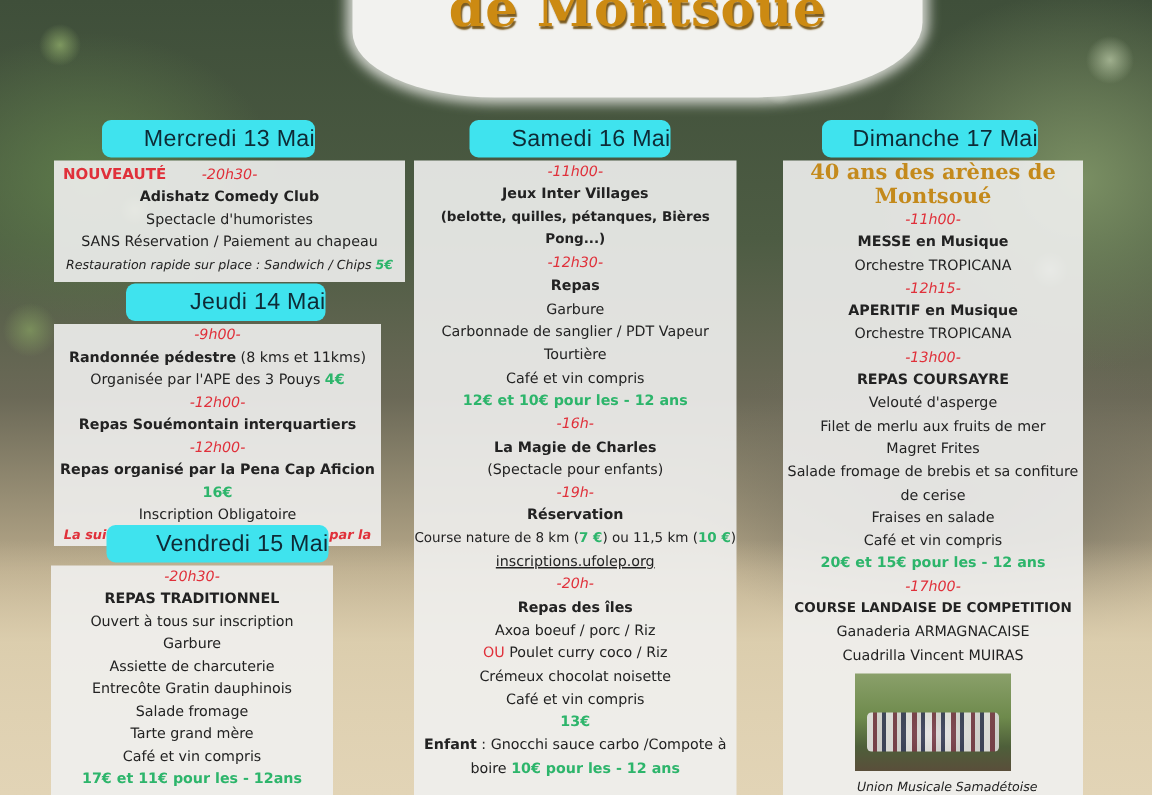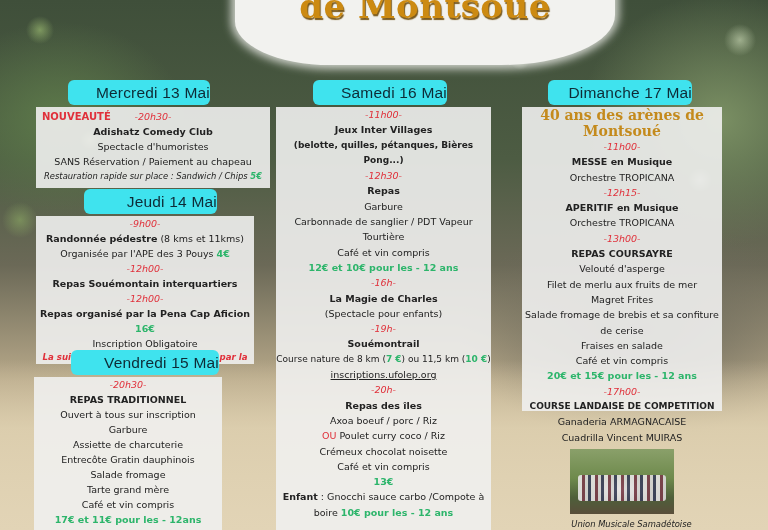--- a/index.html
+++ b/index.html
@@ -141,37 +141,37 @@
   <div class="b">Repas</div>
   <div>Garbure</div>
   <div>Carbonnade de sanglier / PDT Vapeur</div>
   <div>Tourtière</div>
   <div>Café et vin compris</div>
   <div class="green">12€ et 10€ pour les - 12 ans</div>
   <div class="time">-16h-</div>
   <div class="b">La Magie de Charles</div>
   <div>(Spectacle pour enfants)</div>
   <div class="time">-19h-</div>
-  <div class="b">Souémontrail</div>
+  <div class="b">Réservation</div>
   <div style="font-size:9px; white-space:nowrap;"><span>Course nature de 8 km (</span><span class="green">7 €</span><span>) ou 11,5 km (</span><span class="green">10 €</span><span>)</span></div>
   <div class="link">inscriptions.ufolep.org</div>
   <div class="time">-20h-</div>
   <div class="b">Repas des îles</div>
   <div>Axoa boeuf / porc / Riz</div>
   <div><span class="red">OU</span><span> Poulet curry coco / Riz</span></div>
   <div>Crémeux chocolat noisette</div>
   <div>Café et vin compris</div>
   <div class="green">13€</div>
   <div><span class="b">Enfant</span><span> : Gnocchi sauce carbo /Compote à boire </span><span class="green">10€ pour les - 12 ans</span></div>
   <div class="spacer"></div>
   <div class="b">Soirée animée par Los Escapateros et DJ Romain</div>
 </div>
 
 <div class="day-pill" style="left:548px; top:80px; width:144px;padding-left:17px;">Dimanche 17 Mai</div>
-<div class="panel" style="left:522px; top:107px; width:200px; height:304px; padding-top:0px; line-height:15.3px;">
+<div class="panel" style="left:522px; top:107px; width:200px; height:423px; padding-top:0px; line-height:15.3px;">
   <div class="subtitle40">40 ans des arènes de Montsoué</div>
   <div class="time">-11h00-</div>
   <div class="b">MESSE en Musique</div>
   <div>Orchestre TROPICANA</div>
   <div class="time">-12h15-</div>
   <div class="b">APERITIF en Musique</div>
   <div>Orchestre TROPICANA</div>
   <div class="time">-13h00-</div>
   <div class="b">REPAS COURSAYRE</div>
   <div>Velouté d'asperge</div>

